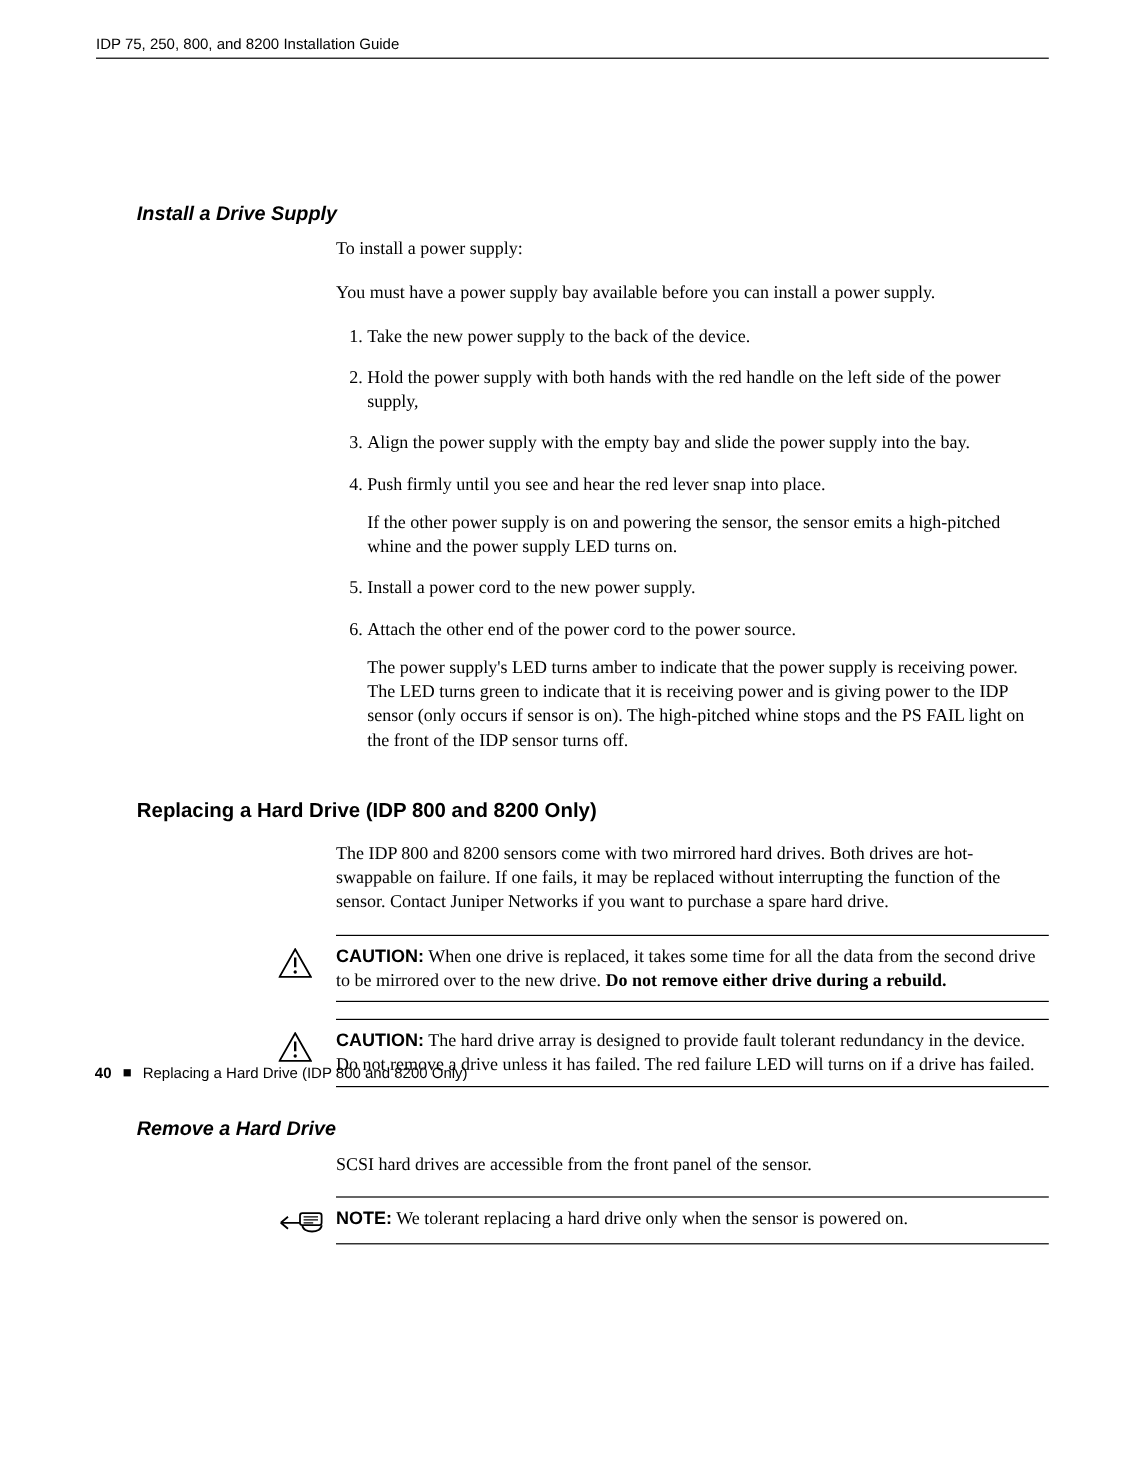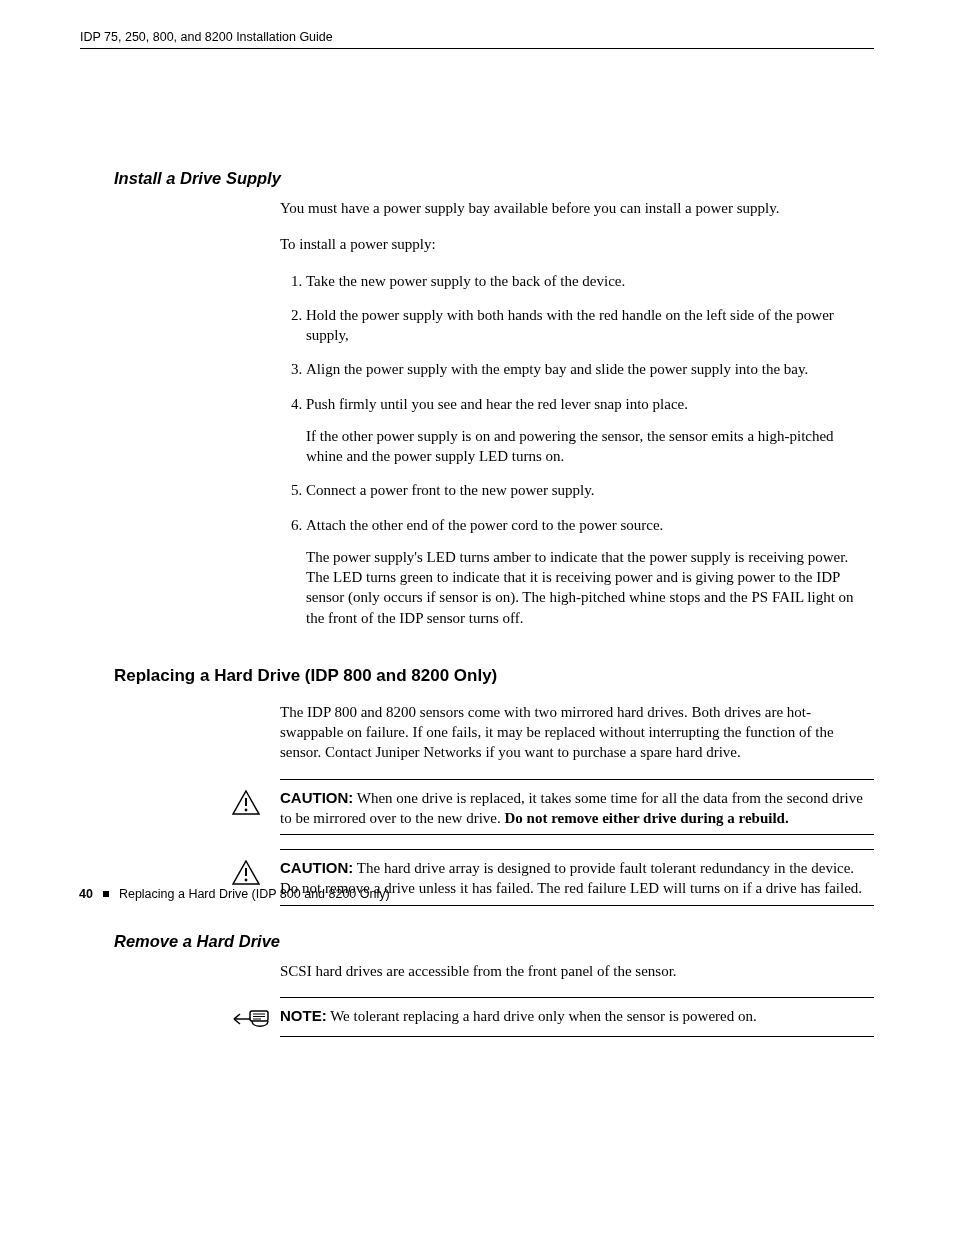--- a/index.html
+++ b/index.html
@@ -124,33 +124,33 @@
 <body>
 
 <div class="page">
 
   <div class="running-header">IDP 75, 250, 800, and 8200 Installation Guide</div>
   <hr class="header-rule">
 
   <div class="h2">Install a Drive Supply</div>
 
   <div class="body-block">
+    <p>To install a power supply:</p>
     <p>You must have a power supply bay available before you can install a power supply.</p>
-    <p>To install a power supply:</p>
   </div>
 
   <ol class="steps">
     <li><span>Take the new power supply to the back of the device.</span></li>
     <li><span>Hold the power supply with both hands with the red handle on the left side of the power supply,</span></li>
     <li><span>Align the power supply with the empty bay and slide the power supply into the bay.</span></li>
     <li>
       <span>Push firmly until you see and hear the red lever snap into place.</span>
       <p>If the other power supply is on and powering the sensor, the sensor emits a high-pitched whine and the power supply LED turns on.</p>
     </li>
-    <li><span>Connect a power front to the new power supply.</span></li>
+    <li><span>Install a power cord to the new power supply.</span></li>
     <li>
       <span>Attach the other end of the power cord to the power source.</span>
       <p>The power supply's LED turns amber to indicate that the power supply is receiving power. The LED turns green to indicate that it is receiving power and is giving power to the IDP sensor (only occurs if sensor is on). The high-pitched whine stops and the PS FAIL light on the front of the IDP sensor turns off.</p>
     </li>
   </ol>
 
   <div class="h1">Replacing a Hard Drive (IDP 800 and 8200 Only)</div>
   <div class="body-block">
     <p>The IDP 800 and 8200 sensors come with two mirrored hard drives. Both drives are hot-swappable on failure. If one fails, it may be replaced without interrupting the function of the sensor. Contact Juniper Networks if you want to purchase a spare hard drive.</p>
   </div>

